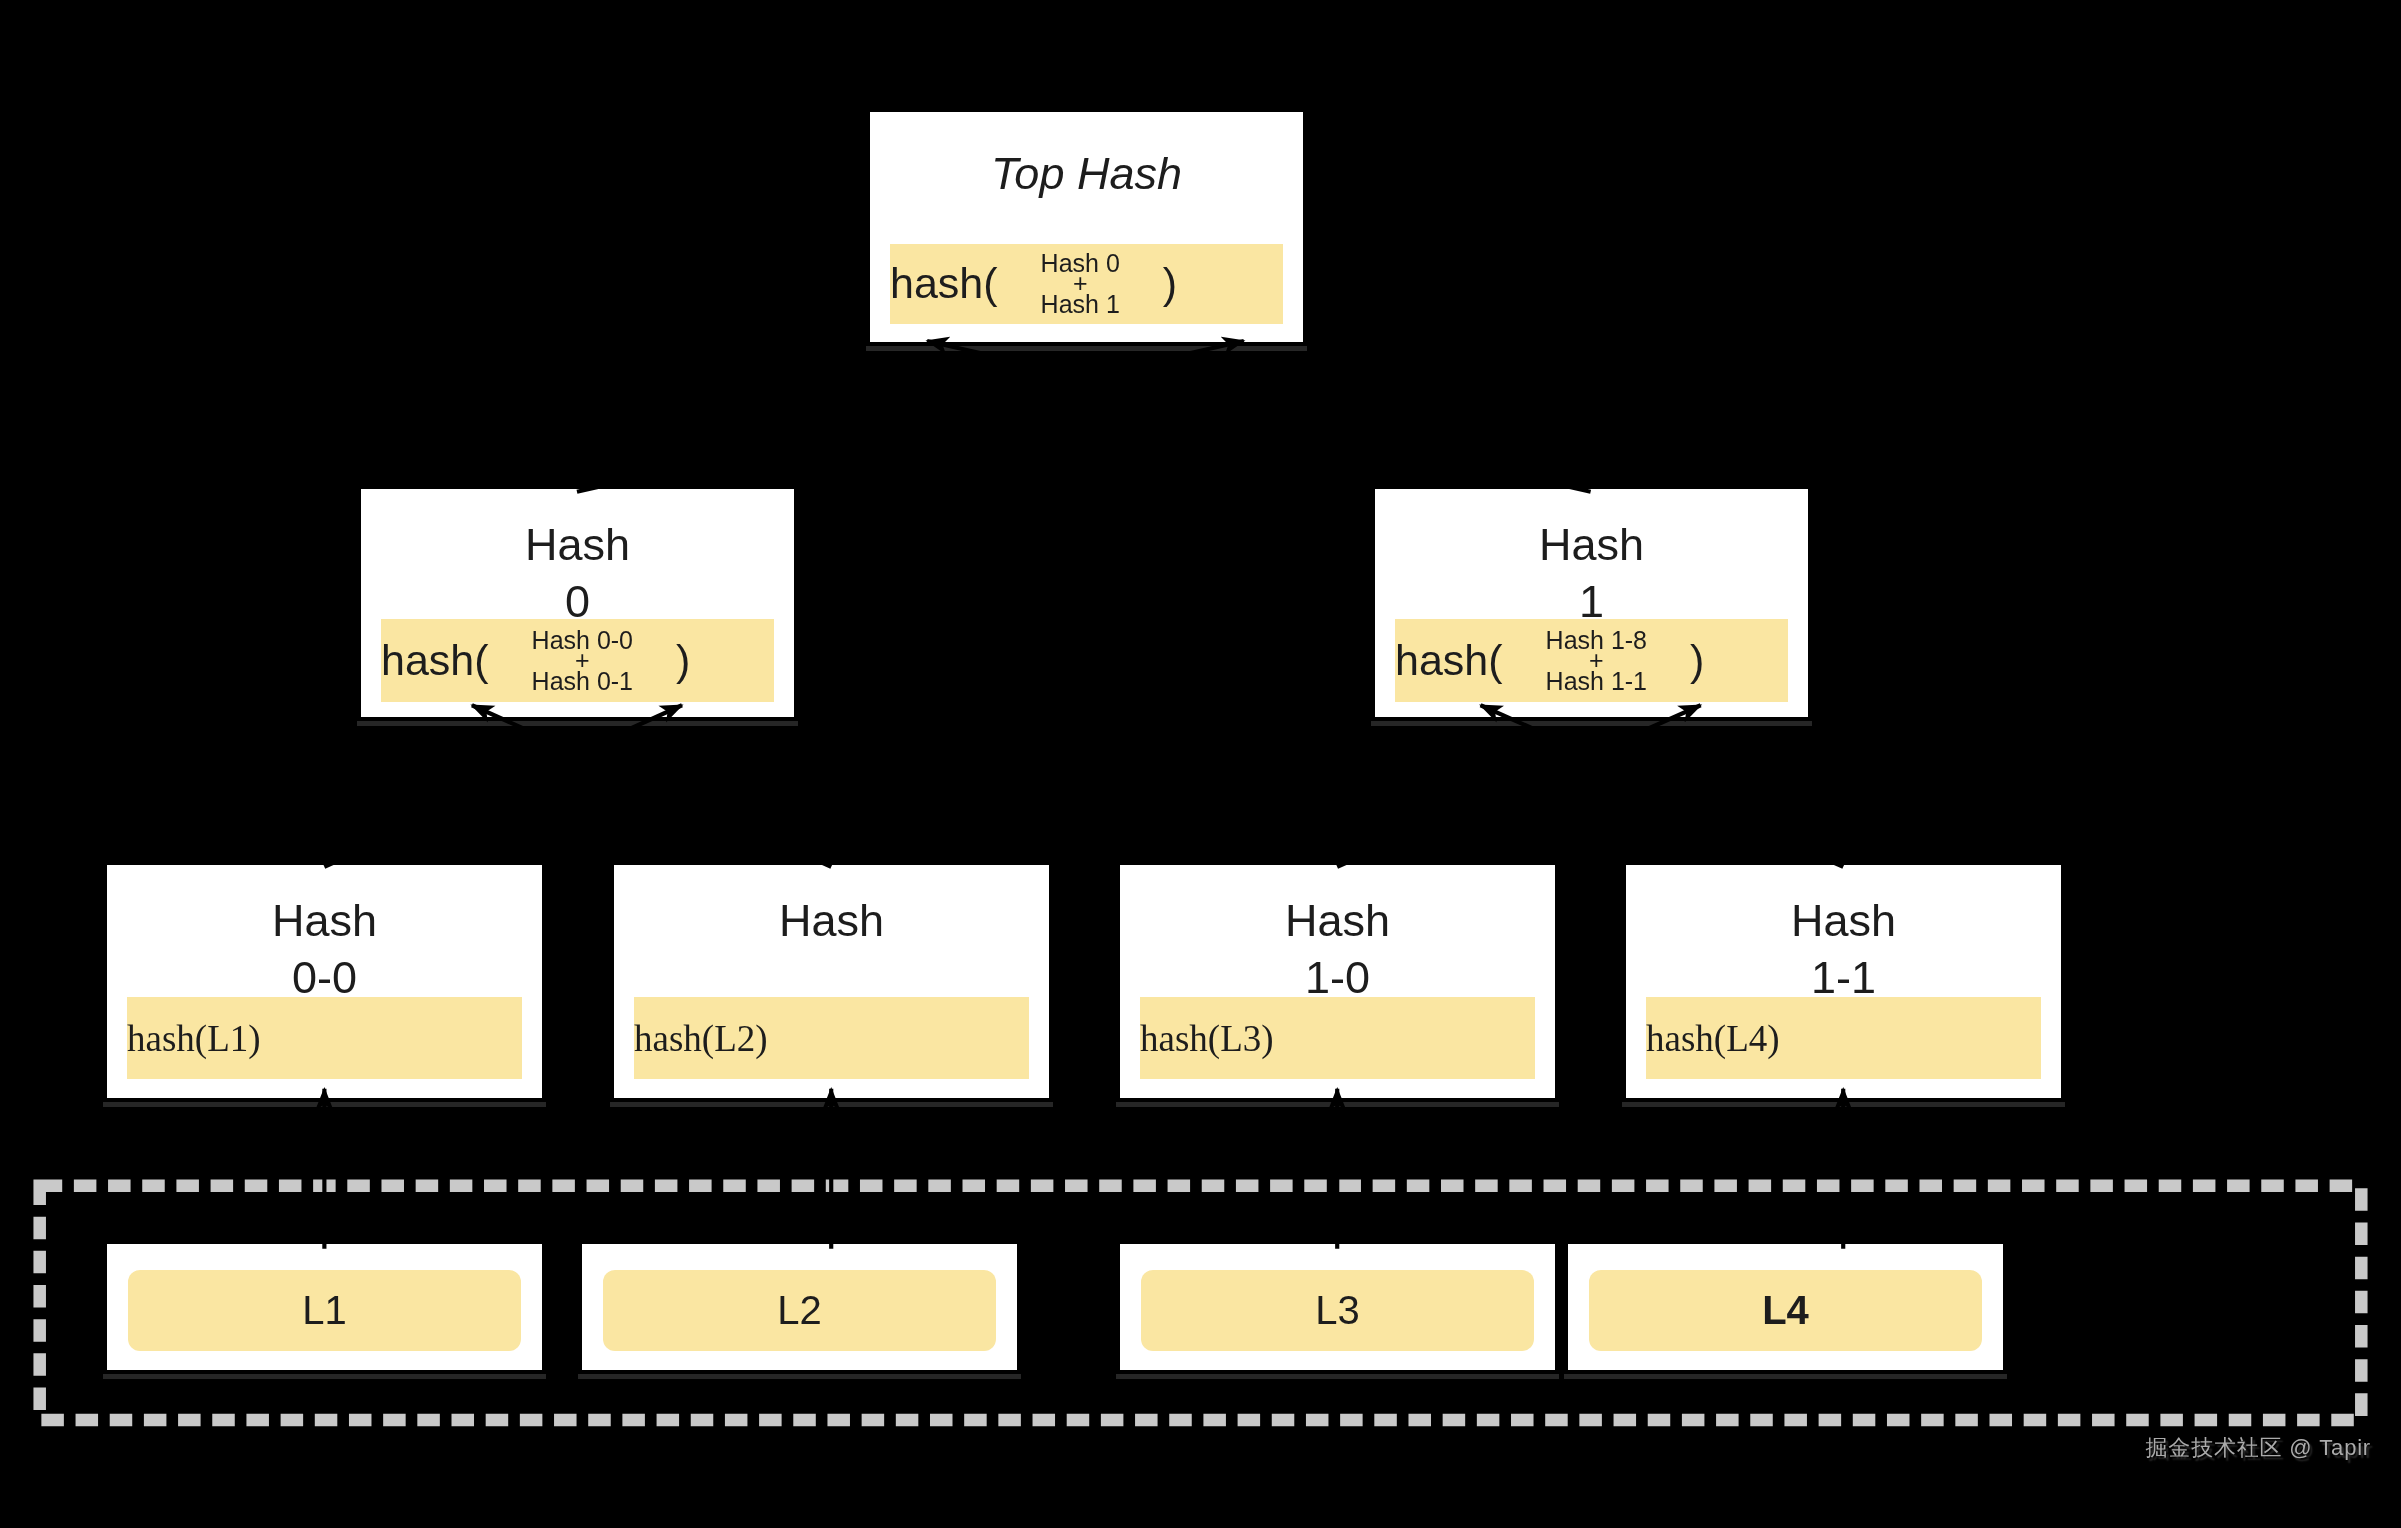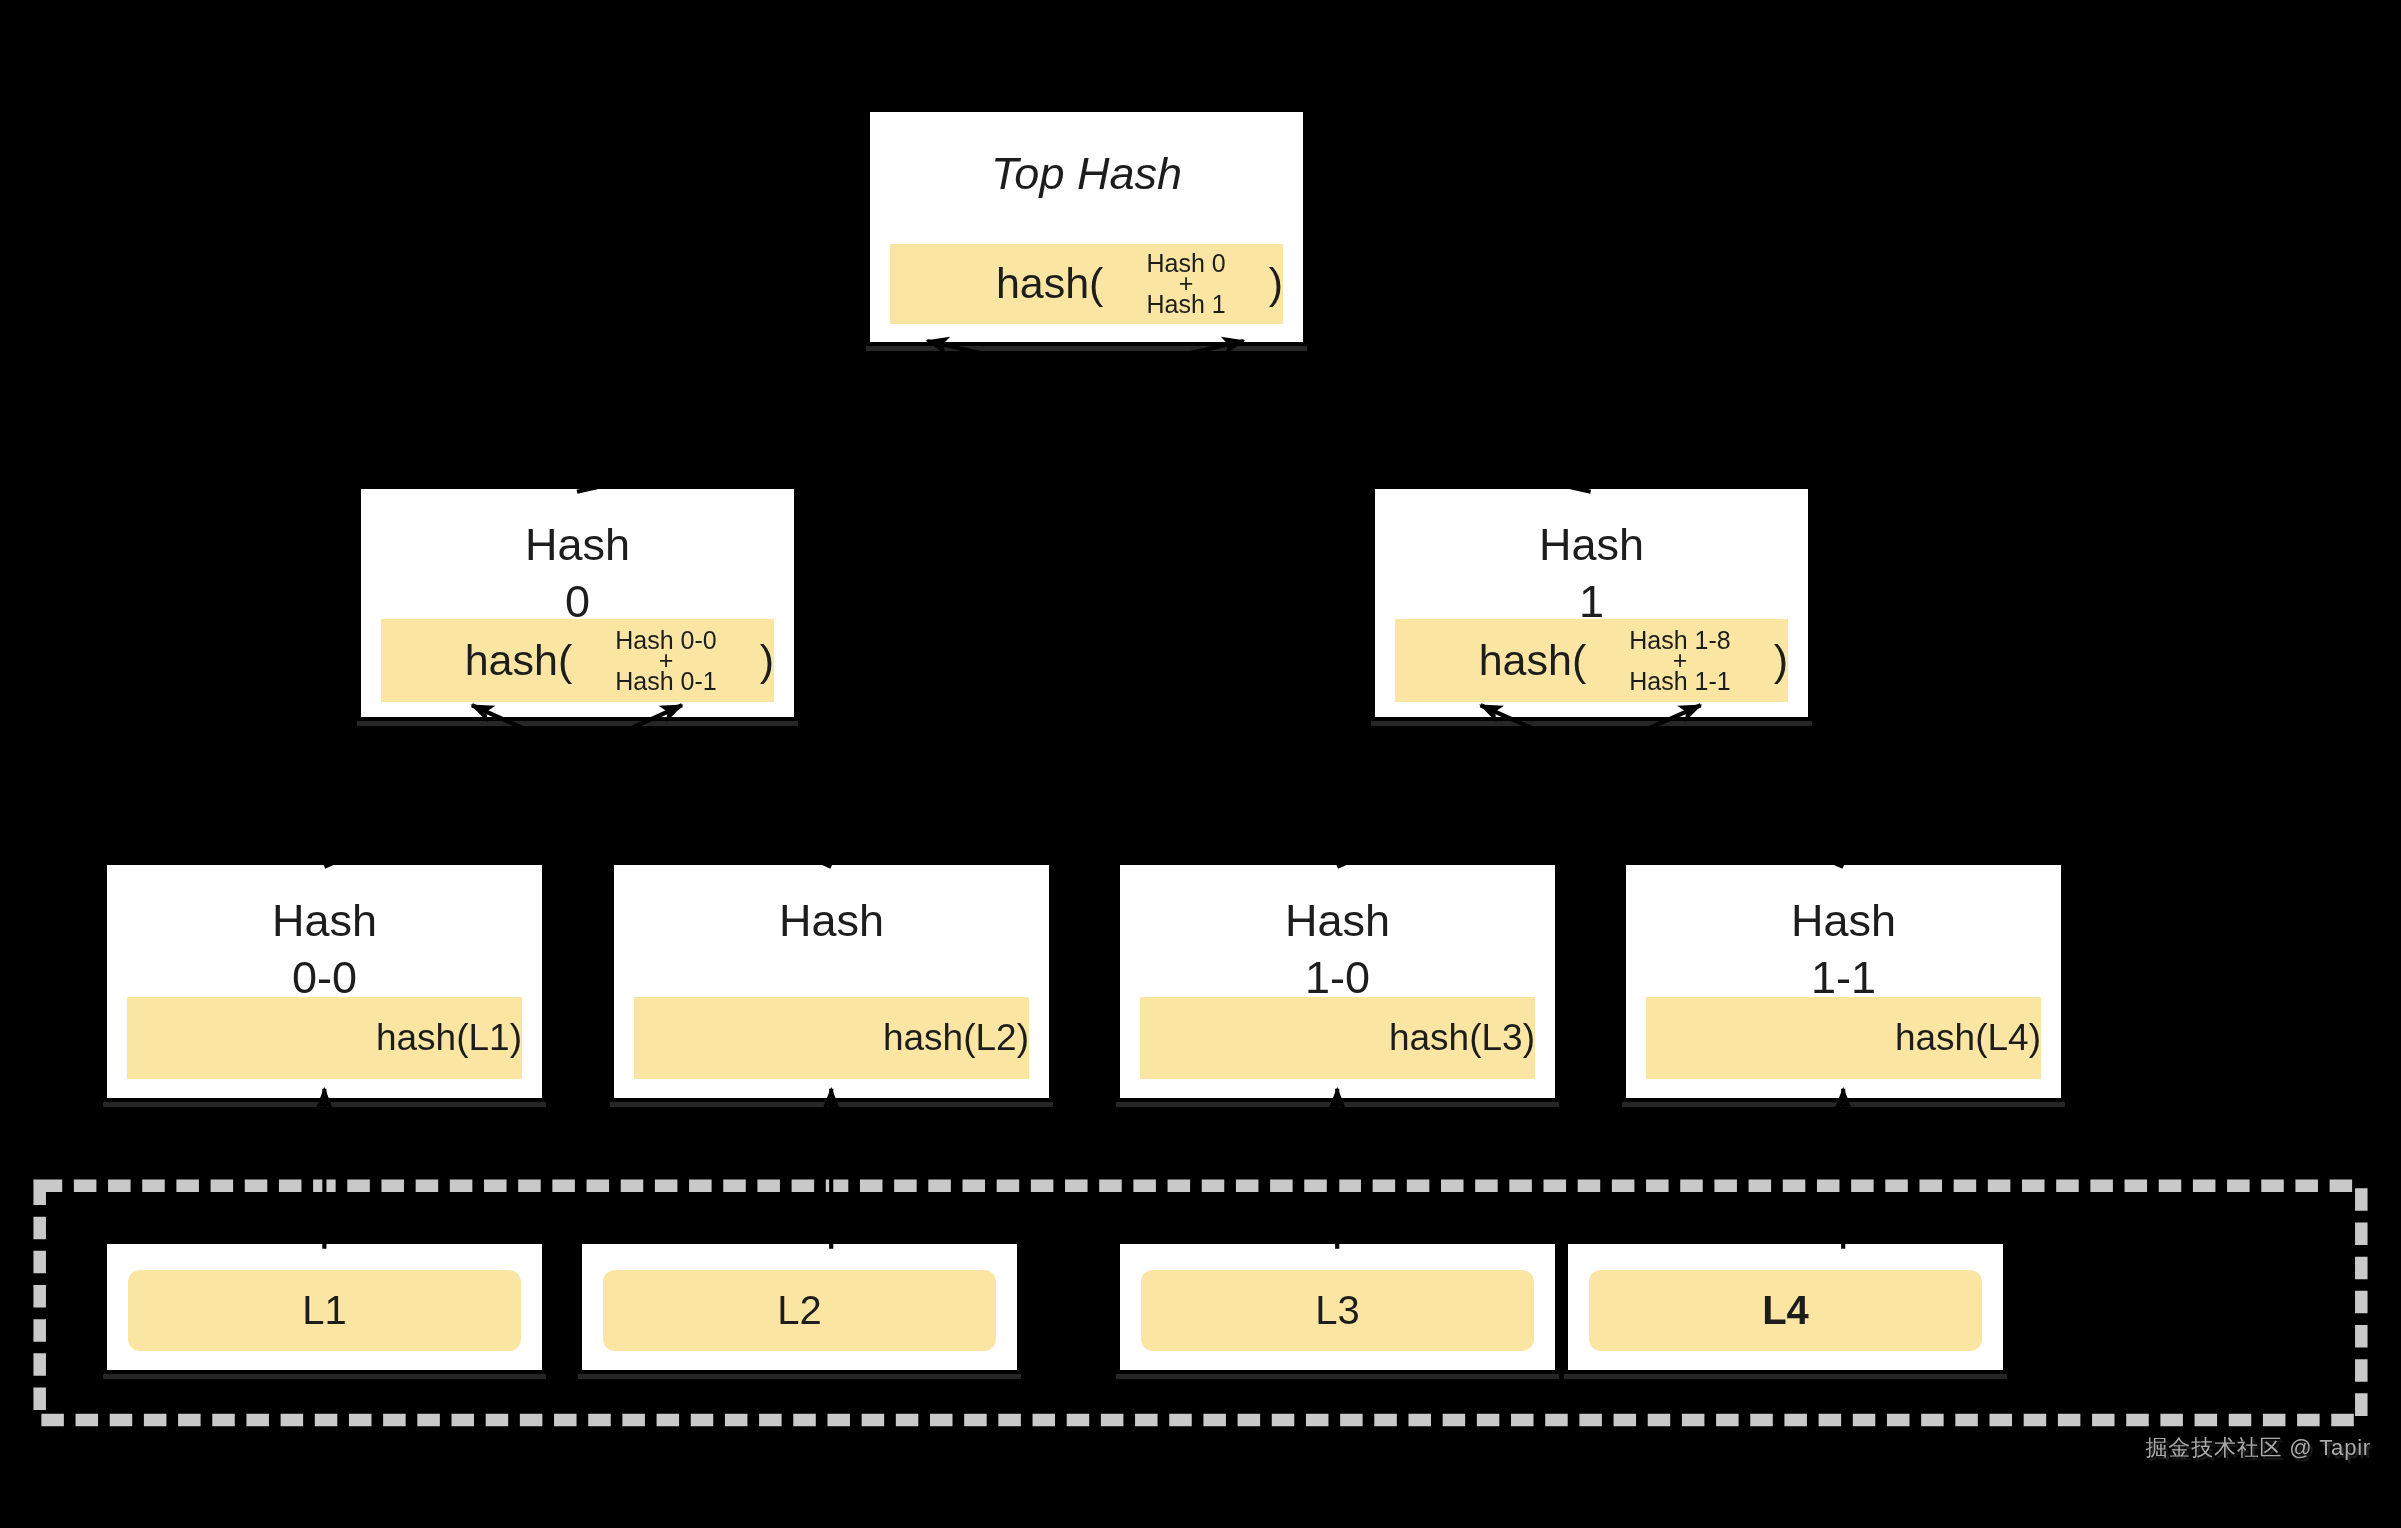--- a/index.html
+++ b/index.html
@@ -29,26 +29,26 @@
     padding-top: 27px;
   }
   .node-top .title { padding-top: 33px; font-style: italic; }
   .strip {
     position: absolute;
     left: 20px; right: 20px;
     bottom: 16.7px; height: 81px;
     background: var(--highlight, #fae6a2);
     display: flex;
     align-items: center;
-    justify-content: flex-end;
+    justify-content: flex-start;
     gap: 43px;
   }
   .node-top .strip { bottom: 18.3px; height: 80px; }
   .node-l2 .strip { bottom: 15px; height: 83px; }
-  .node-l3 .strip { bottom: 19px; height: 82px; gap: 0; }
+  .node-l3 .strip { bottom: 19px; height: 82px; gap: 0; font-family: Liberation Serif, serif; }
   .fn { font-size: 43px; white-space: nowrap; }
   .stack { font-size: 25px; text-align: center; line-height: 1.05; white-space: nowrap; }
   .stack .plus { line-height: 0.6; }
   .expr { font-size: 37px; }
   .block-strip {
     position: absolute;
     left: 21px; right: 21px; top: 26px; bottom: 19px;
     background: var(--highlight, #fae6a2);
     display: flex;
     align-items: center;

